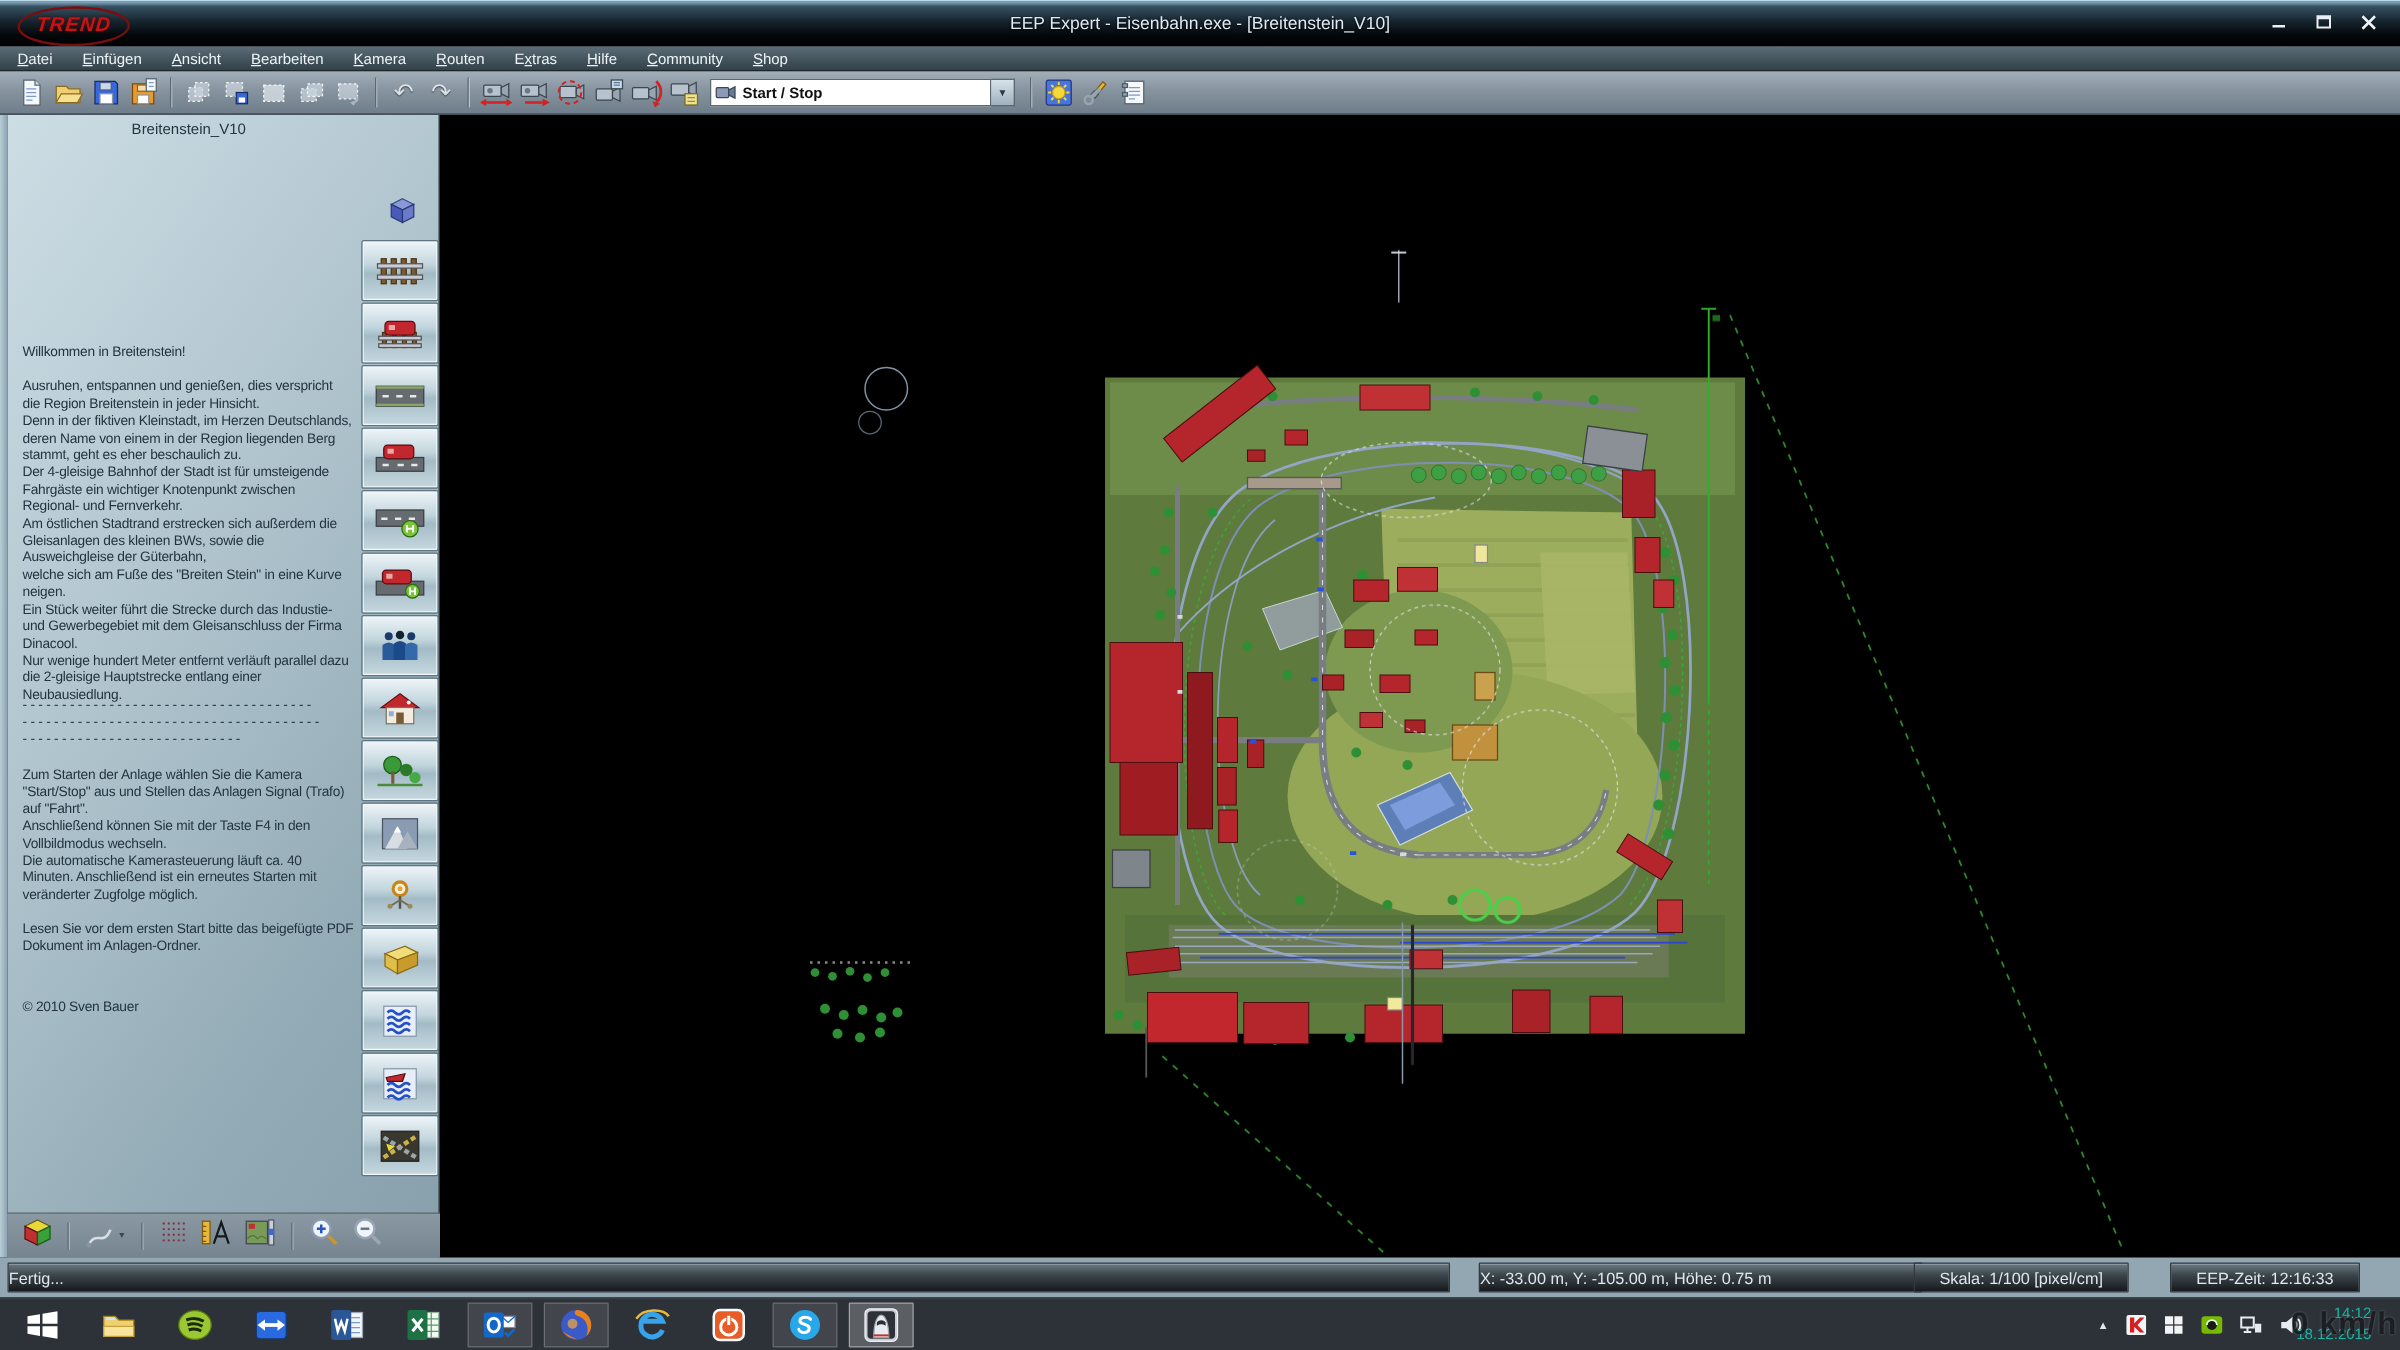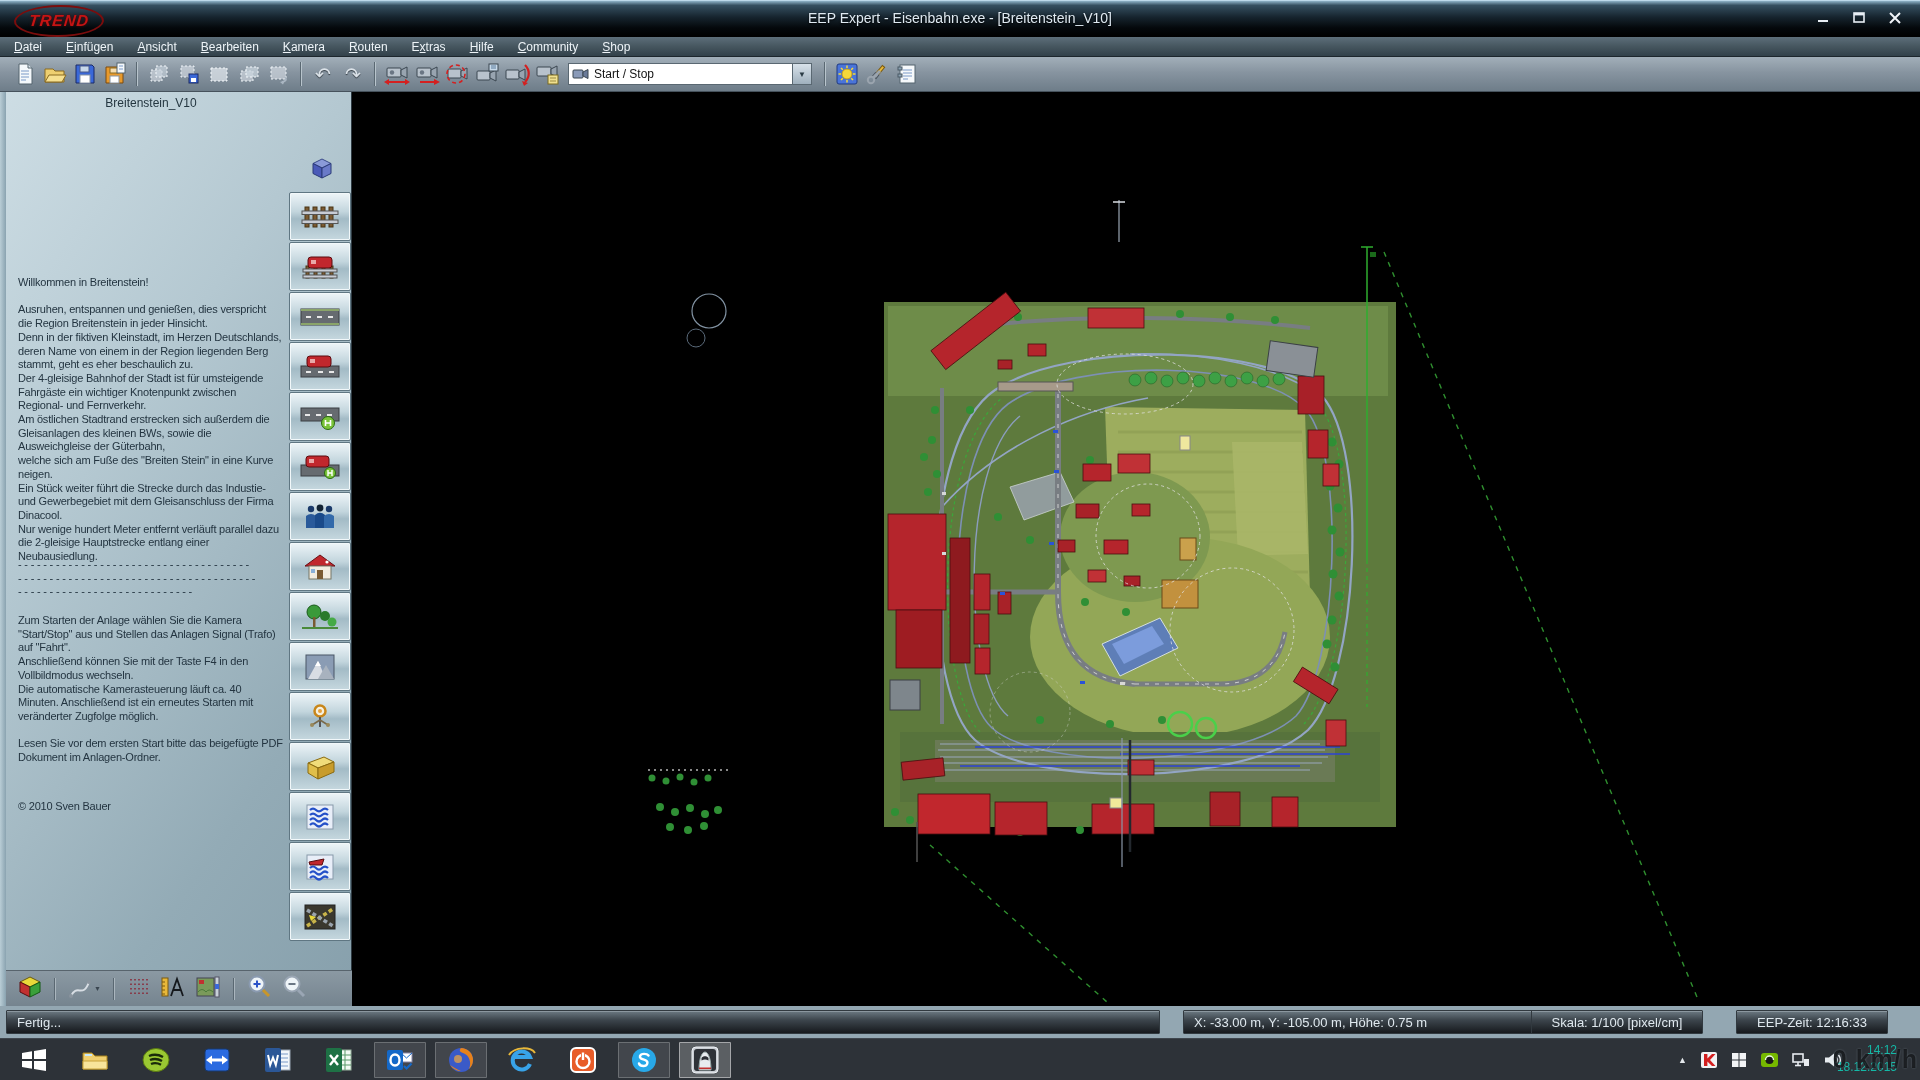--- a/index.html
+++ b/index.html
@@ -30,21 +30,21 @@
   
   .toolbar{left:0;top:57px;width:1920px;height:35px;
     background:linear-gradient(180deg,#a2afb9 0%,#8794a0 45%,#6e7d89 100%);
     border-bottom:1px solid #46525c;box-sizing:border-box;display:flex;align-items:center;
     padding-left:10px;}
   .tbtn{width:30px;height:28px;display:flex;align-items:center;justify-content:center;border-radius:2px;}
   .tsep{width:1px;height:24px;background:#5a6872;border-right:1px solid #b8c4cc;margin:0 6px;}
   .glyphbtn{font-size:19px;color:#dbe2e8;text-shadow:0 1px 1px #333c44;line-height:1;}
   .combo{display:flex;align-items:center;height:22px;margin-left:6px;}
   .combo .field{width:225px;height:22px;background:#fff;border:1px solid #5a6872;box-sizing:border-box;
-    display:flex;align-items:center;gap:4px;padding-left:3px;font-size:12px;color:#111;}
+    display:flex;align-items:center;gap:4px;padding-left:3px;font-size:12px;color:#111;font-weight:bold;}
   .combo .drop{width:19px;height:22px;background:linear-gradient(180deg,#d8e2ea,#9fb0bd);
     border:1px solid #5a6872;border-left:none;box-sizing:border-box;display:flex;align-items:center;
     justify-content:center;font-size:8px;color:#2a3a44;}
 
   
   .workspace{left:0;top:92px;width:1672px;height:914px;background:#000;}
   .frame-left{left:0;top:0;width:6px;height:914px;
     background:linear-gradient(90deg,#b9cdd6,#8aa3b0);}
   .sidebar{left:6px;top:0;width:346px;height:914px;
     background:linear-gradient(125deg,#cddde4 0%,#b4c8d1 35%,#93abb6 75%,#87a0ac 100%);
@@ -64,21 +64,21 @@
   .caret{font-size:7px;color:#3a4650;}
 
   .canvas{left:352px;top:0;width:1568px;height:914px;background:#000;overflow:hidden;}
 
   
   .statusbar{left:0;top:1006px;width:1920px;height:32px;background:#93a7b2;}
   .seg{position:absolute;top:4px;height:24px;border-radius:1px;
     background:linear-gradient(180deg,#6d7a83 0%,#3d464d 40%,#16191d 100%);
     border:1px solid #31393f;box-shadow:inset 0 1px 0 #8b979f;box-sizing:border-box;
     color:#dfe8ee;font-size:13px;display:flex;align-items:center;}
-  .seg.left{padding-left:10px;justify-content:flex-start;}
+  .seg.left{justify-content:flex-start;}
   .seg.center{justify-content:center;}
 
   
   .taskbar{left:0;top:1038px;width:1920px;height:42px;background:#2d3238;
     border-top:1px solid #3e454d;box-sizing:border-box;}
   .taskicon{position:absolute;top:3px;width:52px;height:36px;display:flex;align-items:center;
     justify-content:center;border-radius:1px;}
   .taskicon.open{background:rgba(255,255,255,0.10);border:1px solid rgba(255,255,255,0.22);box-sizing:border-box;}
   .taskicon.active{background:rgba(255,255,255,0.22);border:1px solid rgba(255,255,255,0.45);box-sizing:border-box;}
   .tray{position:absolute;right:78px;top:0;height:42px;display:flex;align-items:center;gap:14px;}

